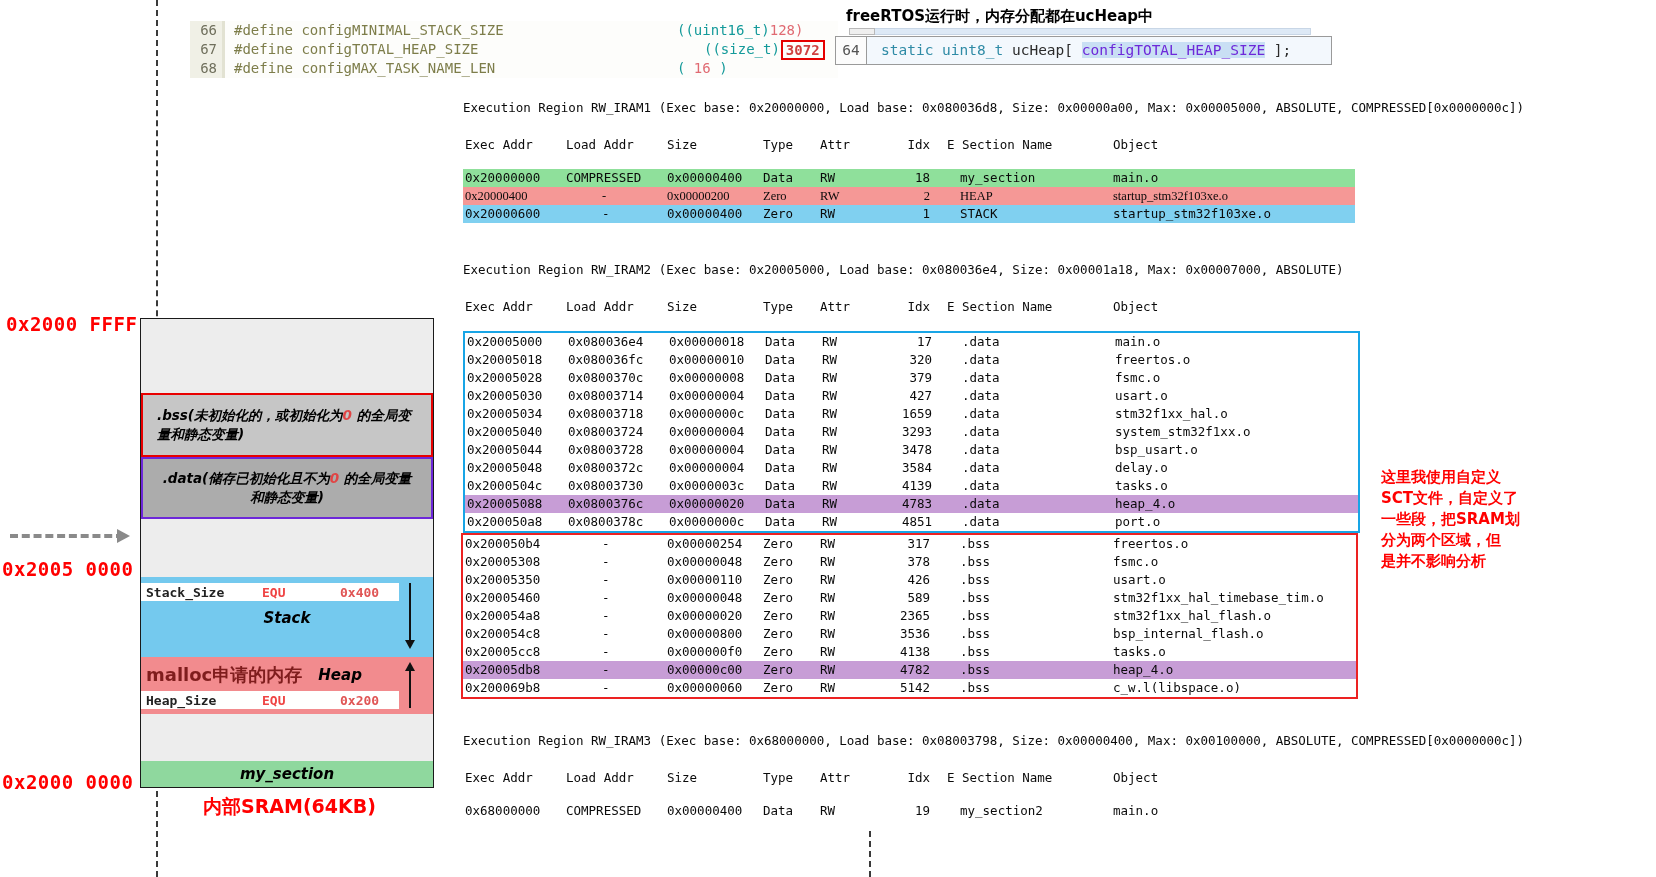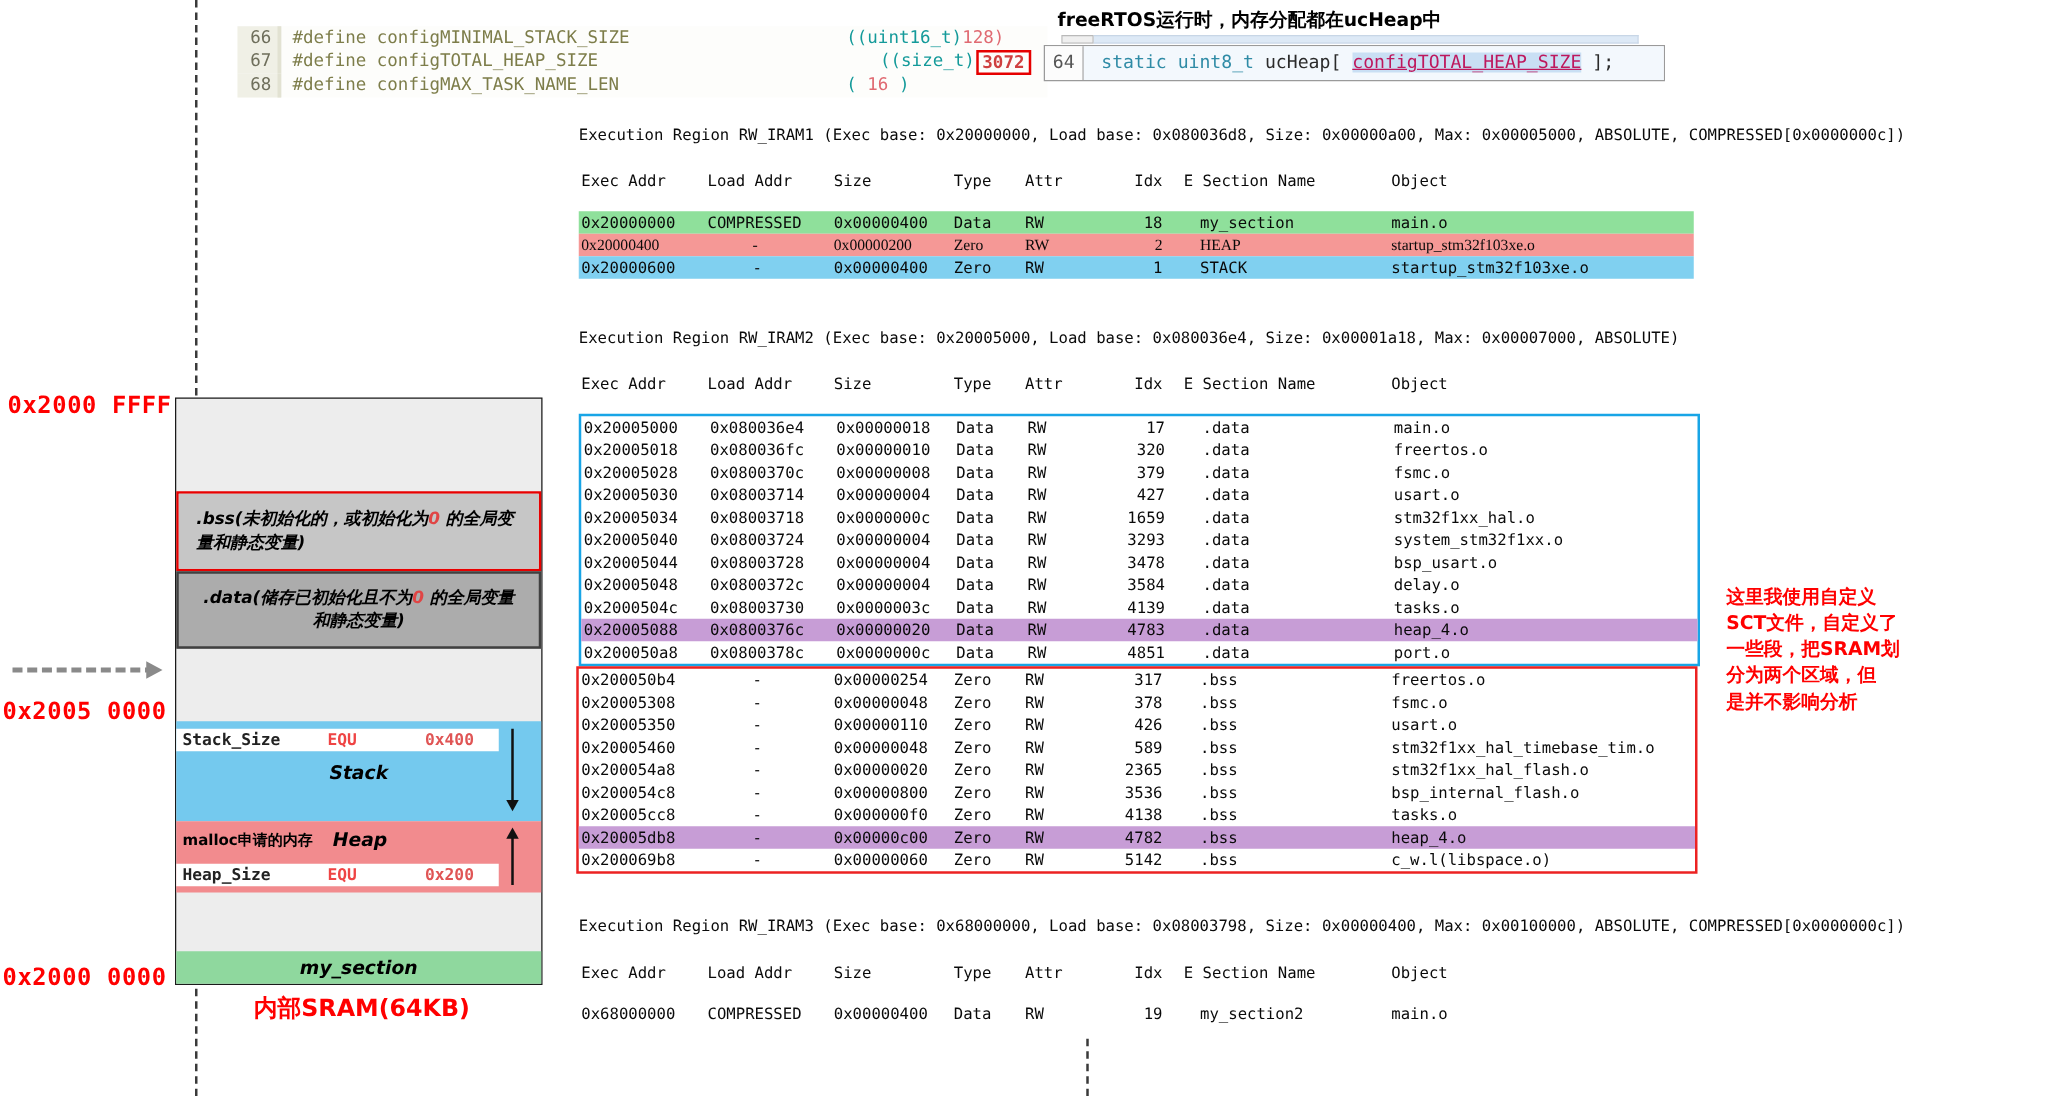--- a/index.html
+++ b/index.html
@@ -27,21 +27,21 @@
   .ucheap-heading{position:absolute;left:846px;top:7px;font-weight:bold;font-size:15px;}
   .ucheap-sliver{position:absolute;left:849px;top:28px;width:462px;height:7px;display:flex;overflow:hidden;}
   .sl-num{width:26px;background:#efefef;border:1px solid #b9b9b9;box-sizing:border-box;}
   .sl-code{flex:1;background:#dde9f6;border:1px solid #c8d6e6;border-left:none;box-sizing:border-box;}
   .ucheap-box{position:absolute;left:835px;top:36px;width:497px;height:29px;border:1px solid #9a9a9a;
               display:flex;background:#fff;font-family:"DejaVu Sans Mono",monospace;font-size:14.5px;box-sizing:border-box;}
   .uc-num{width:30px;border-right:1px solid #9a9a9a;text-align:center;line-height:27px;color:#555;background:#fcfcfc;flex:none;}
   .uc-code{flex:1;line-height:27px;padding-left:14px;background:#f3f8fd;white-space:pre;}
   .cp-kw{color:#2f8ba6;}
   .cp-plain{color:#2b2b2b;}
-  .cp-hl{background:#c9dff4;color:#be185d;text-decoration:underline;}
+  .cp-hl{background:#c9dff4;color:#6d28d9;}
 
   
   .map-region{position:absolute;left:463px;font-family:"DejaVu Sans Mono",monospace;font-size:12.5px;color:#0a0a0a;}
   .region1{top:100px;}
   .region2{top:262px;}
   .region3{top:733px;}
   .region-title{white-space:pre;height:16px;margin-bottom:20px;}
   .map-header{display:flex;height:18px;line-height:18px;margin-bottom:15px;white-space:pre;padding-left:2px;}
   .map-group{width:897px;box-sizing:border-box;}
   .frame-none{width:892px;}
@@ -66,37 +66,37 @@
   
   .mem-diagram{position:absolute;left:140px;top:318px;width:294px;height:470px;border:1px solid #1a1a1a;
                background:#ededed;display:flex;flex-direction:column;box-sizing:border-box;}
   .seg{position:relative;box-sizing:border-box;flex:none;}
   .seg-empty-top{height:74px;}
   .red-frame{border:2px solid #e80000;flex:none;}
   .seg-purple{height:40px;background:#b3a0c6;display:flex;align-items:center;justify-content:center;
               font-style:italic;font-weight:bold;font-size:15px;letter-spacing:.3px;}
   .seg-bss{height:60px;background:#c6c6c6;display:flex;align-items:center;justify-content:center;
            text-align:left;font-style:italic;font-weight:bold;font-size:13.5px;padding:0 14px;line-height:1.4;}
-  .seg-data{height:62px;background:#acacac;border:2px solid #404040;display:flex;align-items:center;justify-content:center;
+  .seg-data{height:62px;background:#acacac;border:2px solid #6d28d9;display:flex;align-items:center;justify-content:center;
             text-align:center;font-style:italic;font-weight:bold;font-size:13.5px;padding:0 18px;line-height:1.4;}
   .seg-empty-mid{height:58px;}
   .seg-stack{height:80px;background:#74c9ee;}
   .seg-heap{height:57px;background:#f28b8e;}
   .seg-green{height:26px;background:#8fd89e;display:flex;align-items:center;justify-content:center;
              font-style:italic;font-weight:bold;font-size:15px;margin-top:auto;}
   .txt-red{color:#e04545;}
   .size-bar{position:absolute;left:0;top:6px;width:258px;height:18px;background:#fff;display:flex;align-items:center;
             font-family:"DejaVu Sans Mono",monospace;font-size:13px;font-weight:bold;padding-left:5px;box-sizing:border-box;}
   .sz-name{color:#222;width:116px;flex:none;}
   .sz-equ{color:#ef4444;width:78px;flex:none;}
   .sz-val{color:#e05555;}
   .stack-lab{position:absolute;top:32px;left:0;width:100%;text-align:center;
              font-style:italic;font-weight:bold;font-size:15px;}
   .heap-top-row{position:absolute;top:6px;left:5px;display:flex;align-items:center;gap:16px;}
-  .malloc-note{color:#000000;font-weight:bold;font-size:12px;}
+  .malloc-note{color:#7f1d1d;font-weight:bold;font-size:18px;}
   .heap-lab{font-style:italic;font-weight:bold;font-size:15px;color:#000;}
   .heap-size{top:auto;bottom:5px;}
   .arrow{position:absolute;right:22px;width:0;}
   .arrow-down{top:6px;bottom:12px;border-left:2px solid #111;}
   .arrow-down::after{content:"";position:absolute;bottom:-9px;left:-6px;border:5px solid transparent;border-top:9px solid #111;}
   .arrow-up{top:9px;bottom:6px;border-left:2px solid #111;}
   .arrow-up::before{content:"";position:absolute;top:-9px;left:-6px;border:5px solid transparent;border-bottom:9px solid #111;}
 
   
   .addr{position:absolute;color:#ff0000;font-family:"DejaVu Sans Mono",monospace;font-weight:bold;font-size:19px;letter-spacing:.5px;white-space:pre;}

